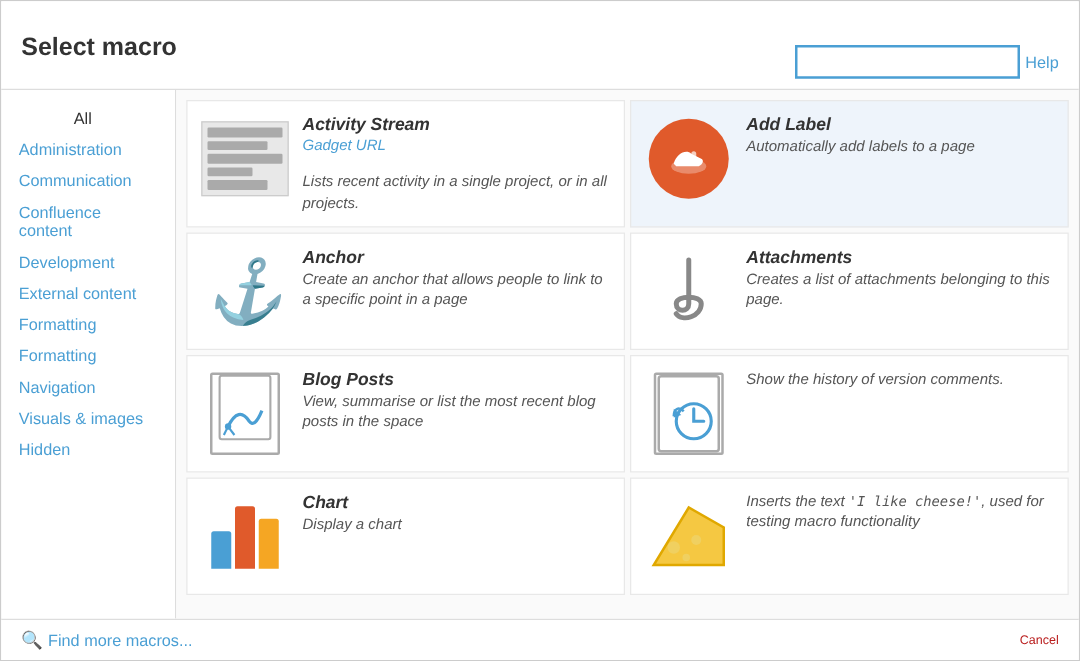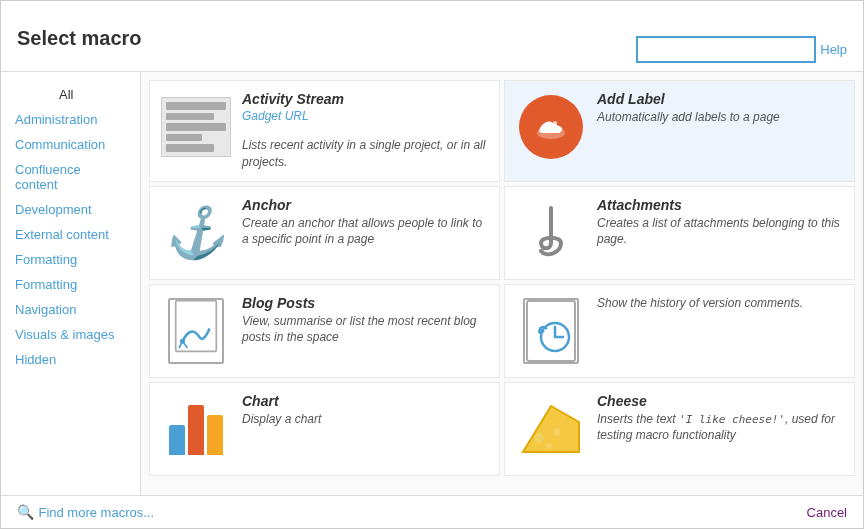--- a/index.html
+++ b/index.html
@@ -144,23 +144,23 @@
     }
     .find-macros-link {
       color: #4a9fd4;
       text-decoration: none;
       font-size: 13px;
       display: flex;
       align-items: center;
       gap: 4px;
     }
     .cancel-link {
-      color: #701a75;
+      color: #b91c1c;
       text-decoration: none;
-      font-size: 13px;
+      font-size: 10px;
     }
 
     
     .icon-activity-stream {
       width: 70px;
       height: 60px;
       background: #e8e8e8;
       border: 1px solid #ccc;
       display: flex;
       flex-direction: column;
@@ -364,21 +364,20 @@
         <div class="macro-card">
           <div class="macro-icon">
             <svg width="64" height="54" viewBox="0 0 64 54">
               <polygon points="4,50 60,50 60,20 32,4 4,50" fill="#f5c842" stroke="#e0a800" stroke-width="2"></polygon>
               <circle cx="20" cy="36" r="5" fill="#f0d060"></circle>
               <circle cx="38" cy="30" r="4" fill="#f0d060"></circle>
               <circle cx="30" cy="44" r="3" fill="#f0d060"></circle>
             </svg>
           </div>
           <div class="macro-info">
-            <div class="macro-name">Cheese</div>
             <div class="macro-desc">Inserts the text <span class="mono">'I like cheese!'</span>, used for testing macro functionality</div>
           </div>
         </div>
 
       </div>
     </div>
   </div>
 
   <div class="modal-footer">
     <a href="#" class="find-macros-link">

